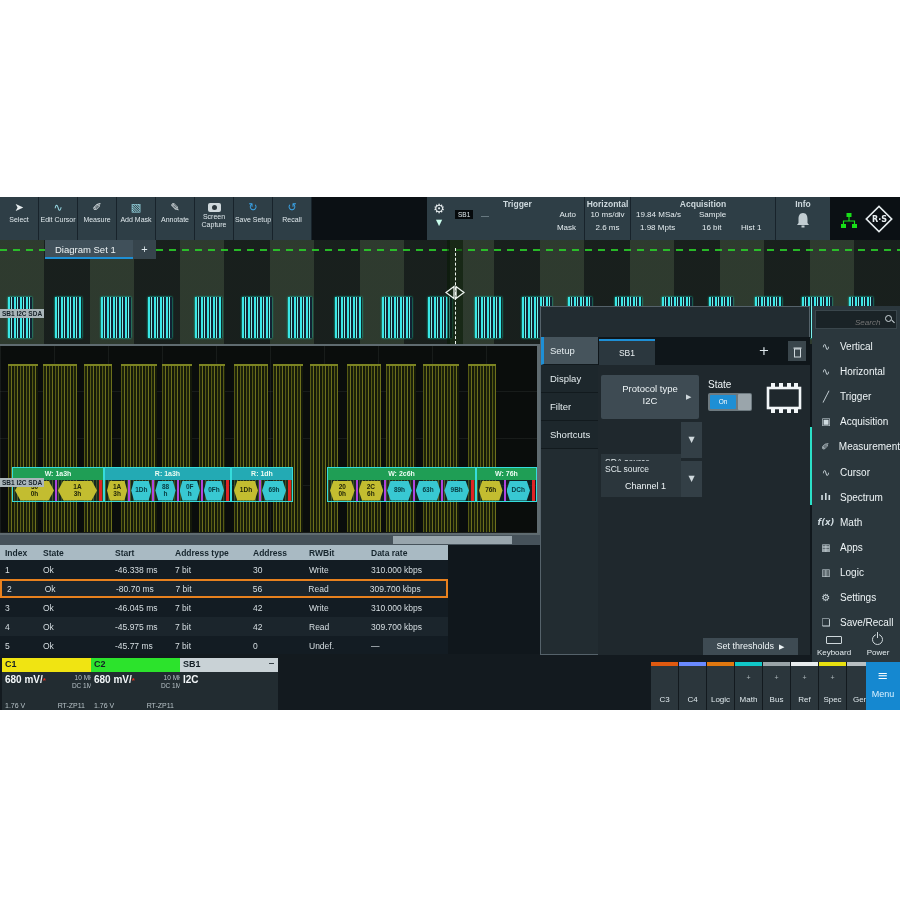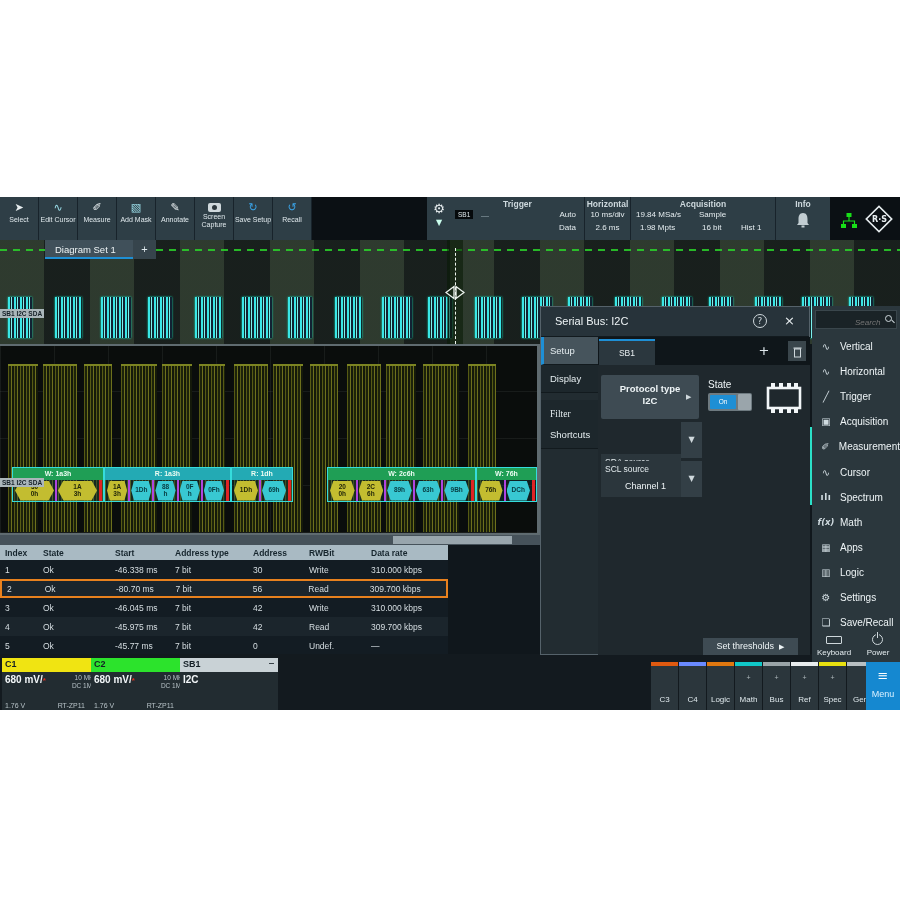--- a/index.html
+++ b/index.html
@@ -118,21 +118,21 @@
   .dtab{position:absolute;left:0;width:57px;height:28px;background:#1d272c;font-size:9.5px;color:#e4ecef;
     line-height:28px;padding-left:9px;border-bottom:1px solid #121a1e;}
   .dtab.sel{background:#46545c;border-left:3px solid #1e8fd5;padding-left:6px;}
   #dlg-body{position:absolute;left:57px;top:30px;width:212px;height:318px;background:#1f282d;}
   #subtabs{position:absolute;left:0;top:0;width:212px;height:28px;background:#0f161a;}
   #sb1tab{position:absolute;left:1px;top:2px;width:56px;height:26px;background:#2b373e;border-top:2px solid #1e8fd5;
     font-size:8.5px;color:#e8eef0;text-align:center;line-height:24px;}
   #addbus{position:absolute;left:156px;top:4px;width:20px;height:20px;color:#dfe8ec;font-size:13px;text-align:center;line-height:20px;}
   #delbus{position:absolute;left:190px;top:4px;width:18px;height:20px;background:#3a464c;text-align:center;padding-top:3px;}
   #protobtn{position:absolute;left:3px;top:38px;width:98px;height:44px;background:#3e4b53;border-radius:2px;
-    font-size:9.5px;color:#eef4f6;text-align:center;padding-top:8px;line-height:12px;font-weight:bold;}
+    font-size:9.5px;color:#eef4f6;text-align:center;padding-top:8px;line-height:12px;}
   #protoarrow{position:absolute;left:88px;top:56px;font-size:7px;color:#cfd8dc;}
   #statelabel{position:absolute;left:110px;top:42px;font-size:10px;color:#eef4f6;}
   #toggle{position:absolute;left:110px;top:56px;width:44px;height:18px;background:#6e7a80;border-radius:2px;}
   #toggle .on{position:absolute;left:2px;top:2px;width:26px;height:14px;background:#1e8fd5;color:#fff;
     font-size:6.5px;text-align:center;line-height:14px;border-radius:1px;}
   #toggle .knob{position:absolute;right:1px;top:1px;width:13px;height:16px;background:#9aa5ab;border-radius:1px;}
   #chipicon{position:absolute;left:166px;top:44px;}
   .srcblk{position:absolute;left:3px;width:80px;height:36px;background:#2b363c;font-size:8.5px;color:#e4ecef;padding:3px 4px;}
   .srcblk .val{position:absolute;left:24px;top:20px;font-size:9px;color:#eef4f6;}
   .srcarrow{position:absolute;left:83px;width:21px;height:36px;background:#333f46;color:#cfd8dc;
@@ -208,21 +208,21 @@
     <span class="tb-icon g">⚙</span>
     <span class="dd g">▼</span>
   </div>
 
   <div id="statusbar">
     <div class="st-sec" style="width:134px;">
       <div class="st-title">Trigger</div>
       <div id="sb1box">SB1</div>
       <div class="st-txt" style="left:30px;top:14px;color:#9fb0b8;">—</div>
       <div class="st-txt" style="right:8px;top:13px;">Auto</div>
-      <div class="st-txt" style="right:8px;top:26px;">Data</div>
+      <div class="st-txt" style="right:8px;top:26px;">Mask</div>
     </div>
     <div class="st-sec" style="width:46px;">
       <div class="st-title">Horizontal</div>
       <div class="st-txt" style="left:0;top:13px;width:100%;text-align:center;">10 ms/div</div>
       <div class="st-txt" style="left:0;top:26px;width:100%;text-align:center;">2.6 ms</div>
     </div>
     <div class="st-sec" style="width:145px;">
       <div class="st-title">Acquisition</div>
       <div class="st-txt" style="left:5px;top:13px;">19.84 MSa/s</div>
       <div class="st-txt" style="left:68px;top:13px;">Sample</div>
@@ -500,25 +500,20 @@
         <div class="br-bar" style="background: rgb(184, 191, 194);"></div>
         <div class="br-label">Gen</div>
       </div>
     </div>
   <div id="menubtn">
     <div class="bars g">≡</div>
     <div class="ml">Menu</div>
   </div>
 
   <div id="dialog">
-    <div id="dlg-title">
-      <span class="t">Serial Bus: I2C</span>
-      <span class="dlg-help g">?</span>
-      <span class="dlg-close g">×</span>
-    </div>
     <div id="dlg-tabs"></div>
     <div id="dlg-body">
       <div id="subtabs">
         <div id="sb1tab">SB1</div>
         <div id="addbus" class="g">+</div>
         <div id="delbus">
           <svg width="9" height="12">
             <rect x="1.5" y="3" width="6" height="8" fill="none" stroke="#cfd8dc" stroke-width="1"></rect>
             <rect x="0.5" y="1.5" width="8" height="1.2" fill="#cfd8dc"></rect>
           </svg>
@@ -556,21 +551,21 @@
         <div>SCL source</div>
         <div class="val">Channel 1</div>
       </div>
       <div id="sclarrow" class="srcarrow g">▼</div>
       <div id="threshbtn">
         <span>Set thresholds</span><span class="a g">▶</span>
       </div>
     </div>
   <div class="dtab sel" style="top: 30px;">Setup</div>
       <div class="dtab" style="top: 58px;">Display</div>
-      <div class="dtab" style="top: 93px; font-family: Liberation Serif, serif;">Filter</div>
+      <div class="dtab" style="top: 86px;">Filter</div>
       <div class="dtab" style="top: 114px;">Shortcuts</div>
     </div>
 
   <div id="tealstrip"></div>
   <div id="sidebar">
     <div id="searchbox">
       <input placeholder="Search" style="">
       <span class="mag"></span>
     </div>
     <div id="sb-items">

